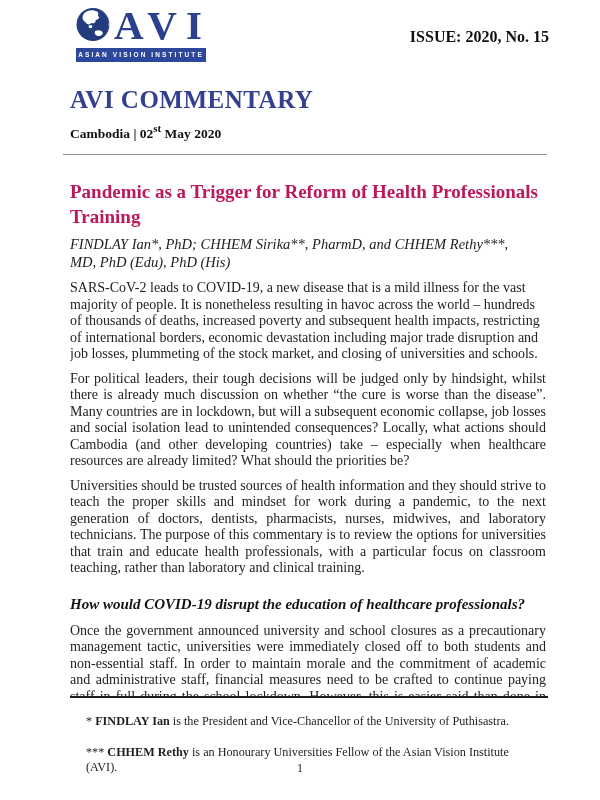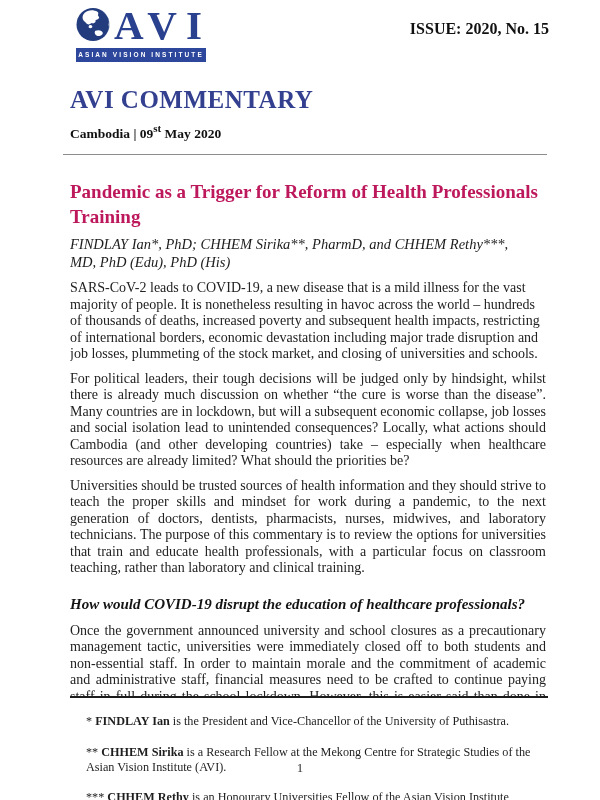--- a/index.html
+++ b/index.html
@@ -37,21 +37,21 @@
     color: #ffffff;
     font-family: "Liberation Sans", sans-serif;
     font-weight: bold;
     font-size: 6.5px;
     letter-spacing: 2.1px;
     text-align: center;
     white-space: nowrap;
   }
   .issue {
     position: absolute;
-    right: 51px; top: 20px;
+    right: 51px; top: 28px;
     font-weight: bold;
     font-size: 16px;
     color: #111111;
   }
 
   .commentary {
     position: absolute;
     left: 70px; top: 86px;
     font-weight: bold;
     font-size: 25px;
@@ -154,21 +154,21 @@
       </svg>
       <span class="logo-acronym">AVI</span>
     </div>
     <div class="logo-bar">ASIAN VISION INSTITUTE</div>
   </div>
 
   <div class="issue">ISSUE: 2020, No. 15</div>
 
   <div class="commentary">AVI COMMENTARY</div>
 
-  <div class="dateline"><span>Cambodia | 09</span><sup>st</sup><span> May 2020</span></div>
+  <div class="dateline"><span>Cambodia | 02</span><sup>st</sup><span> May 2020</span></div>
 
   <div class="header-rule"></div>
 
   <main class="content">
     <h1 class="title">
       <span class="tline">Pandemic as a Trigger for Reform of Health Professionals</span>
       <span class="tline">Training</span>
     </h1>
     <p class="authors">FINDLAY Ian*, PhD; CHHEM Sirika**, PharmD, and CHHEM Rethy***, MD, PhD (Edu), PhD (His)</p>
 
@@ -177,19 +177,18 @@
     <p class="body-p">Universities should be trusted sources of health information and they should strive to teach the proper skills and mindset for work during a pandemic, to the next generation of doctors, dentists, pharmacists, nurses, midwives, and laboratory technicians. The purpose of this commentary is to review the options for universities that train and educate health professionals, with a particular focus on classroom teaching, rather than laboratory and clinical training.</p>
 
     <h2 class="section-heading">How would COVID-19 disrupt the education of healthcare professionals?</h2>
 
     <p class="body-p">Once the government announced university and school closures as a precautionary management tactic, universities were immediately closed off to both students and non-essential staff. In order to maintain morale and the commitment of academic and administrative staff, financial measures need to be crafted to continue paying staff in full during the school lockdown. However, this is easier said than done in view of emerging financial challenges.</p>
   </main>
 
   <div class="footnote-block">
     <div class="footnote-rule"></div>
     <p class="footnote"><span>*</span> <b>FINDLAY Ian</b><span> is the President and Vice-Chancellor of the University of Puthisastra.</span></p>
-    <p class="footnote"><span>**</span> <b>CHHEM Sirika</b><span> is a Research Fellow at the Mekong Centre for Strategic Studies of the Asian Vision Institute (AVI).</span></p>
     <p class="footnote"><span>***</span> <b>CHHEM Rethy</b><span> is an Honourary Universities Fellow of the Asian Vision Institute (AVI).</span></p>
   </div>
 
   <div class="page-number">1</div>
 
 </div>
 
 </body></html>

